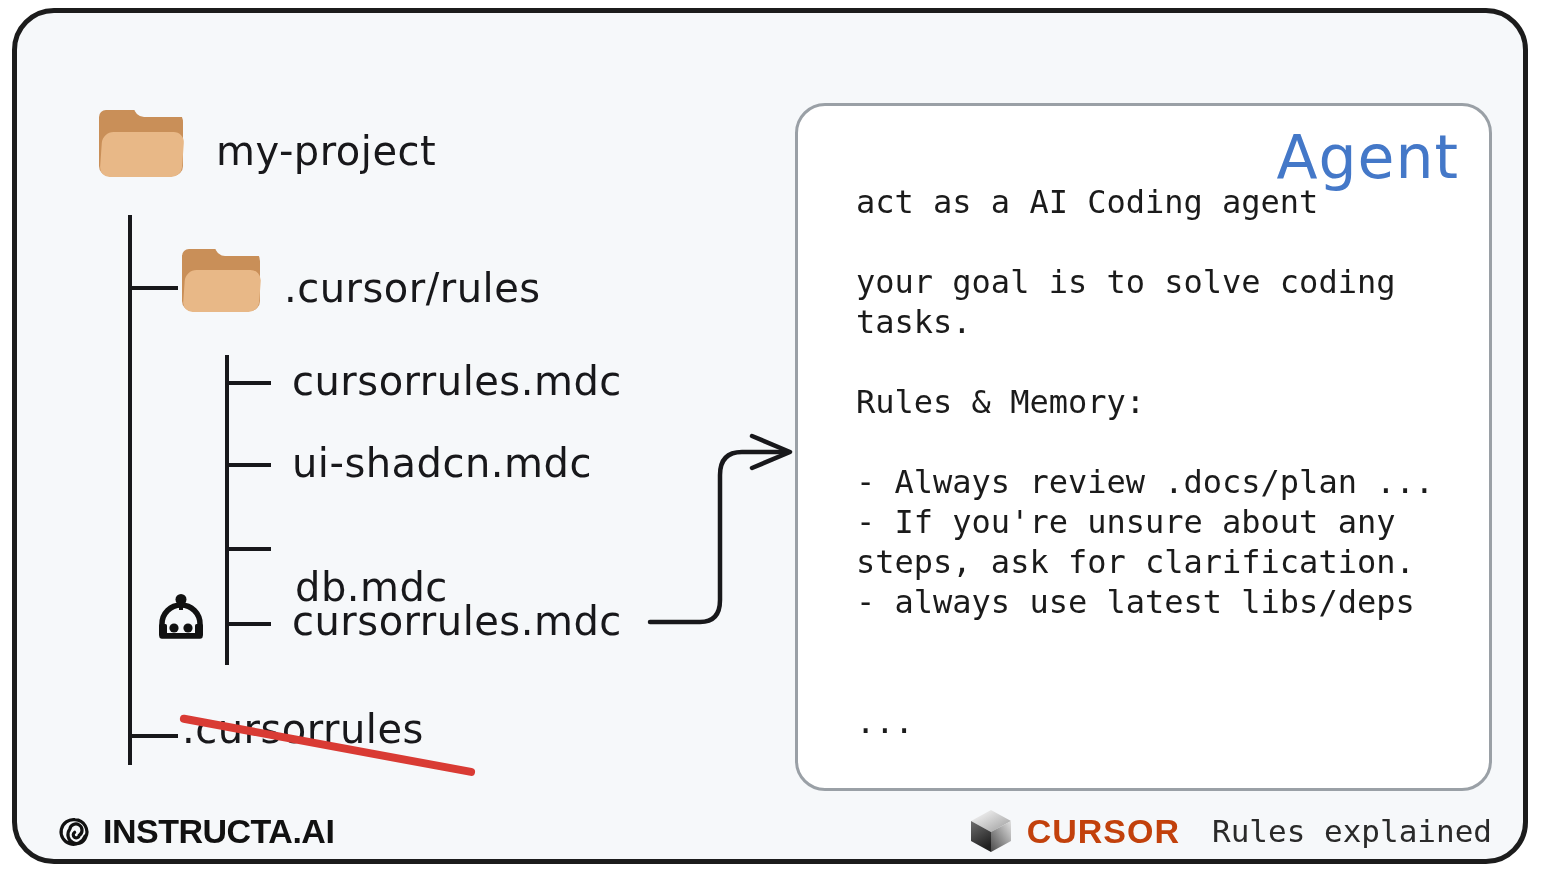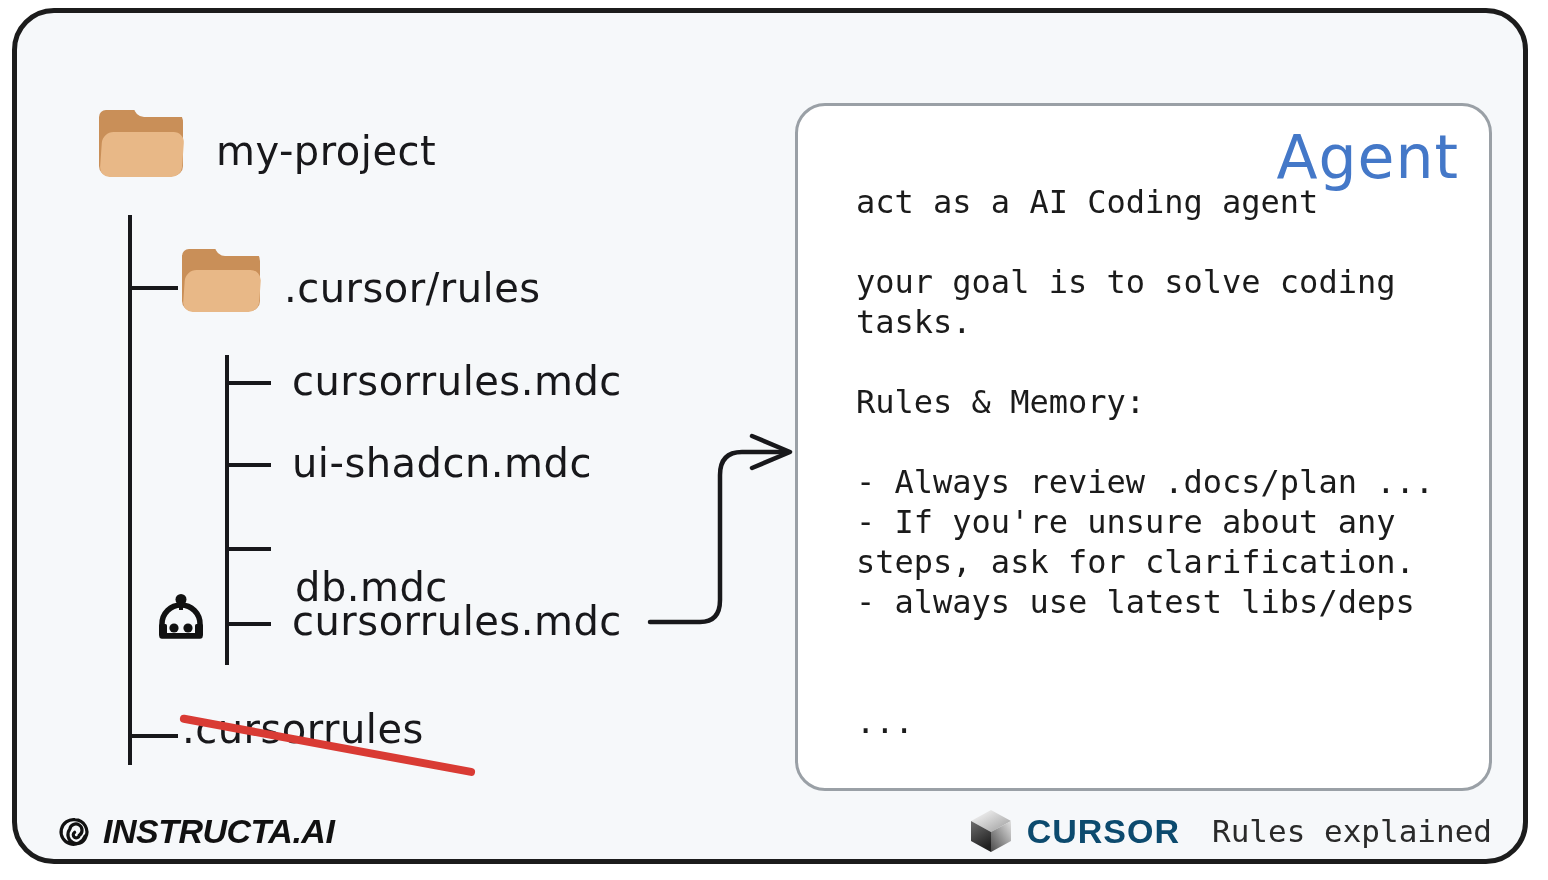--- a/index.html
+++ b/index.html
@@ -138,36 +138,35 @@
     display: flex;
     align-items: center;
     gap: 9px;
   }
   .brand-left-text {
     font-family: "Liberation Sans", sans-serif;
     font-weight: bold;
     font-size: 34px;
     letter-spacing: -0.5px;
     color: #111111;
-    font-style: italic;
   }
   .brand-right {
     position: absolute;
     right: 56px;
     top: 808px;
     display: flex;
     align-items: center;
     gap: 14px;
   }
   .cursor-text {
     font-family: "Liberation Sans", sans-serif;
     font-weight: bold;
     font-size: 34px;
     letter-spacing: 1px;
-    color: #0c4a6e;
+    color: #c2410c;
   }
   .footer-note {
     font-family: "DejaVu Sans Mono", monospace;
     font-size: 31px;
     color: #2a2a2a;
     margin-left: 18px;
     text-align: right;
   }
 </style>
 </head>

